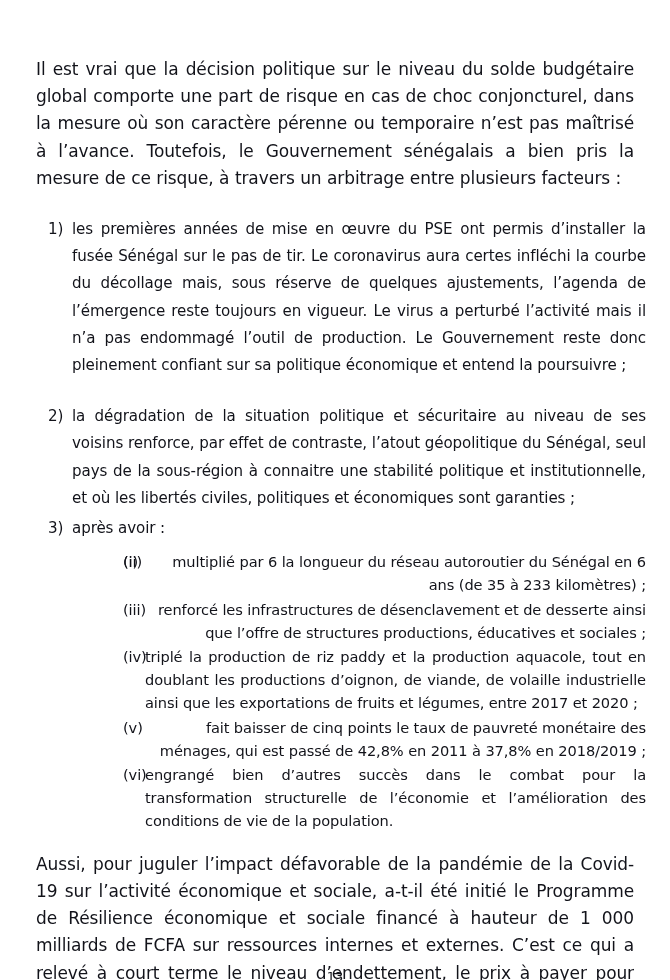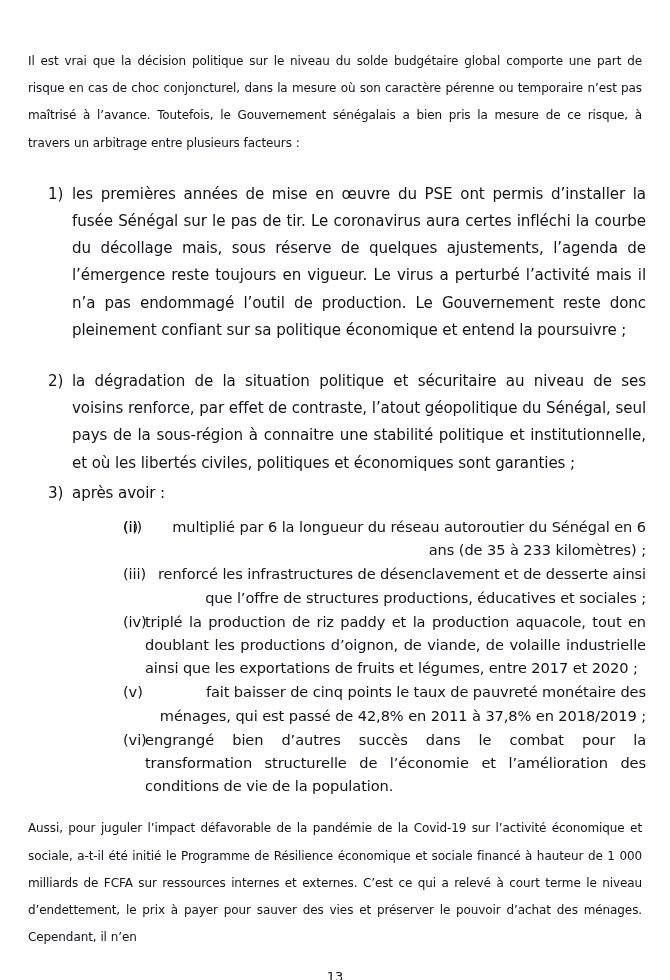--- a/index.html
+++ b/index.html
@@ -29,22 +29,22 @@
 
   .text-column {
     position: absolute;
     left: 24px;
     top: 44px;
     width: 622px;
   }
 
   
   .para {
-    margin: 4px;
-    font-size: 12px;
+    margin: 12px;
+    font-size: 17px;
     line-height: 27.2px;
     text-align: justify;
     text-justify: inter-word;
     letter-spacing: -0.1px;
     word-spacing: 0.2px;
   }
   .para.intro {
     margin-bottom: 0;
   }
   .para.closing {

